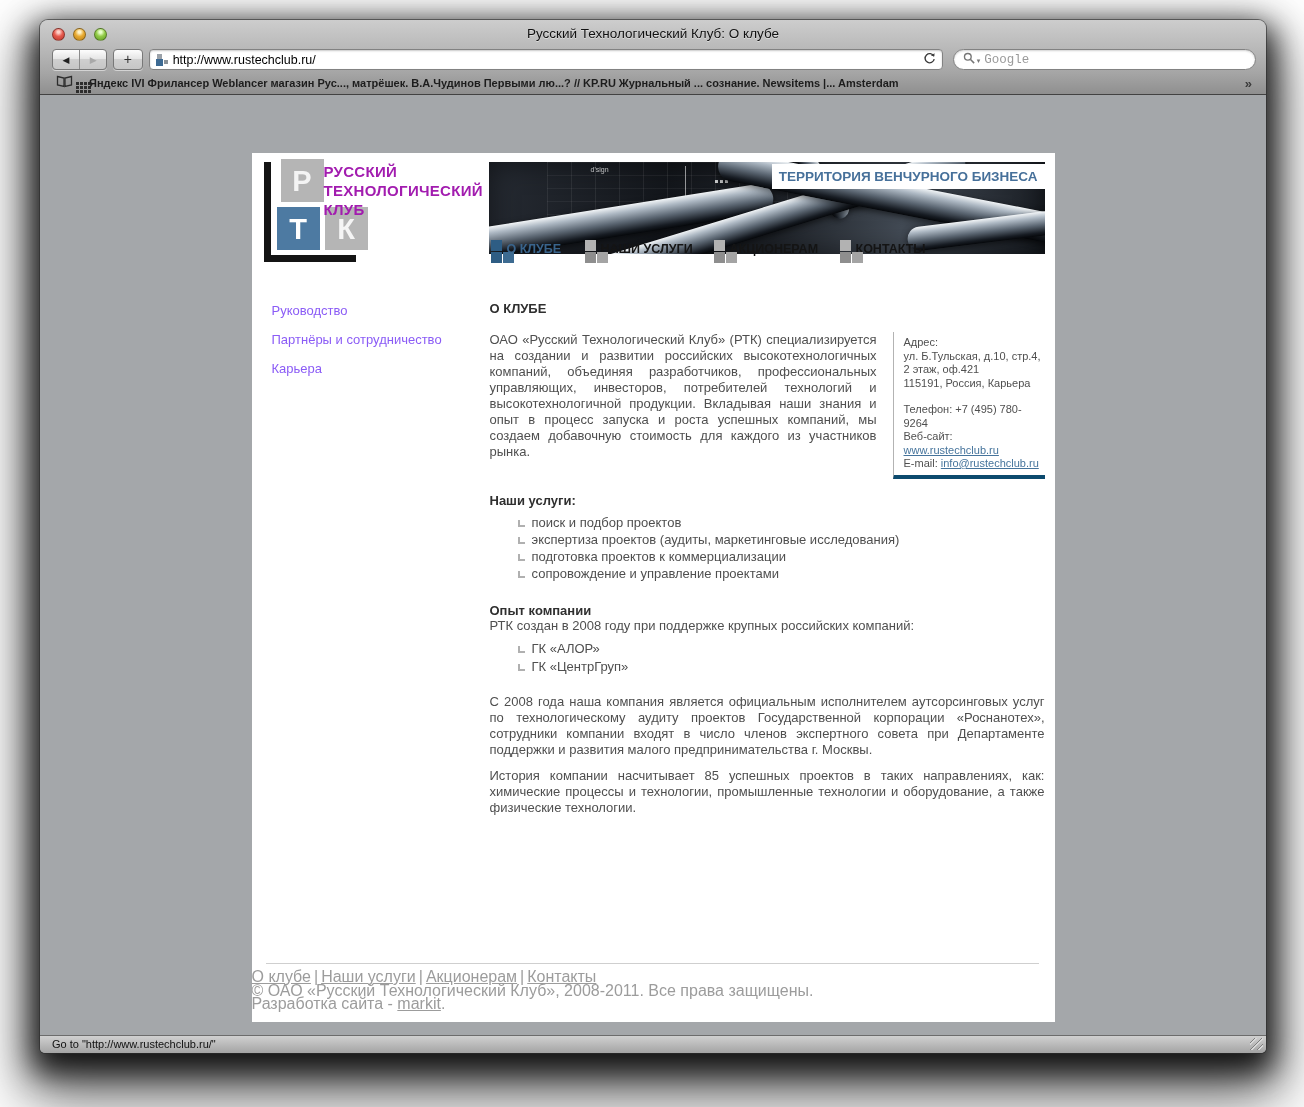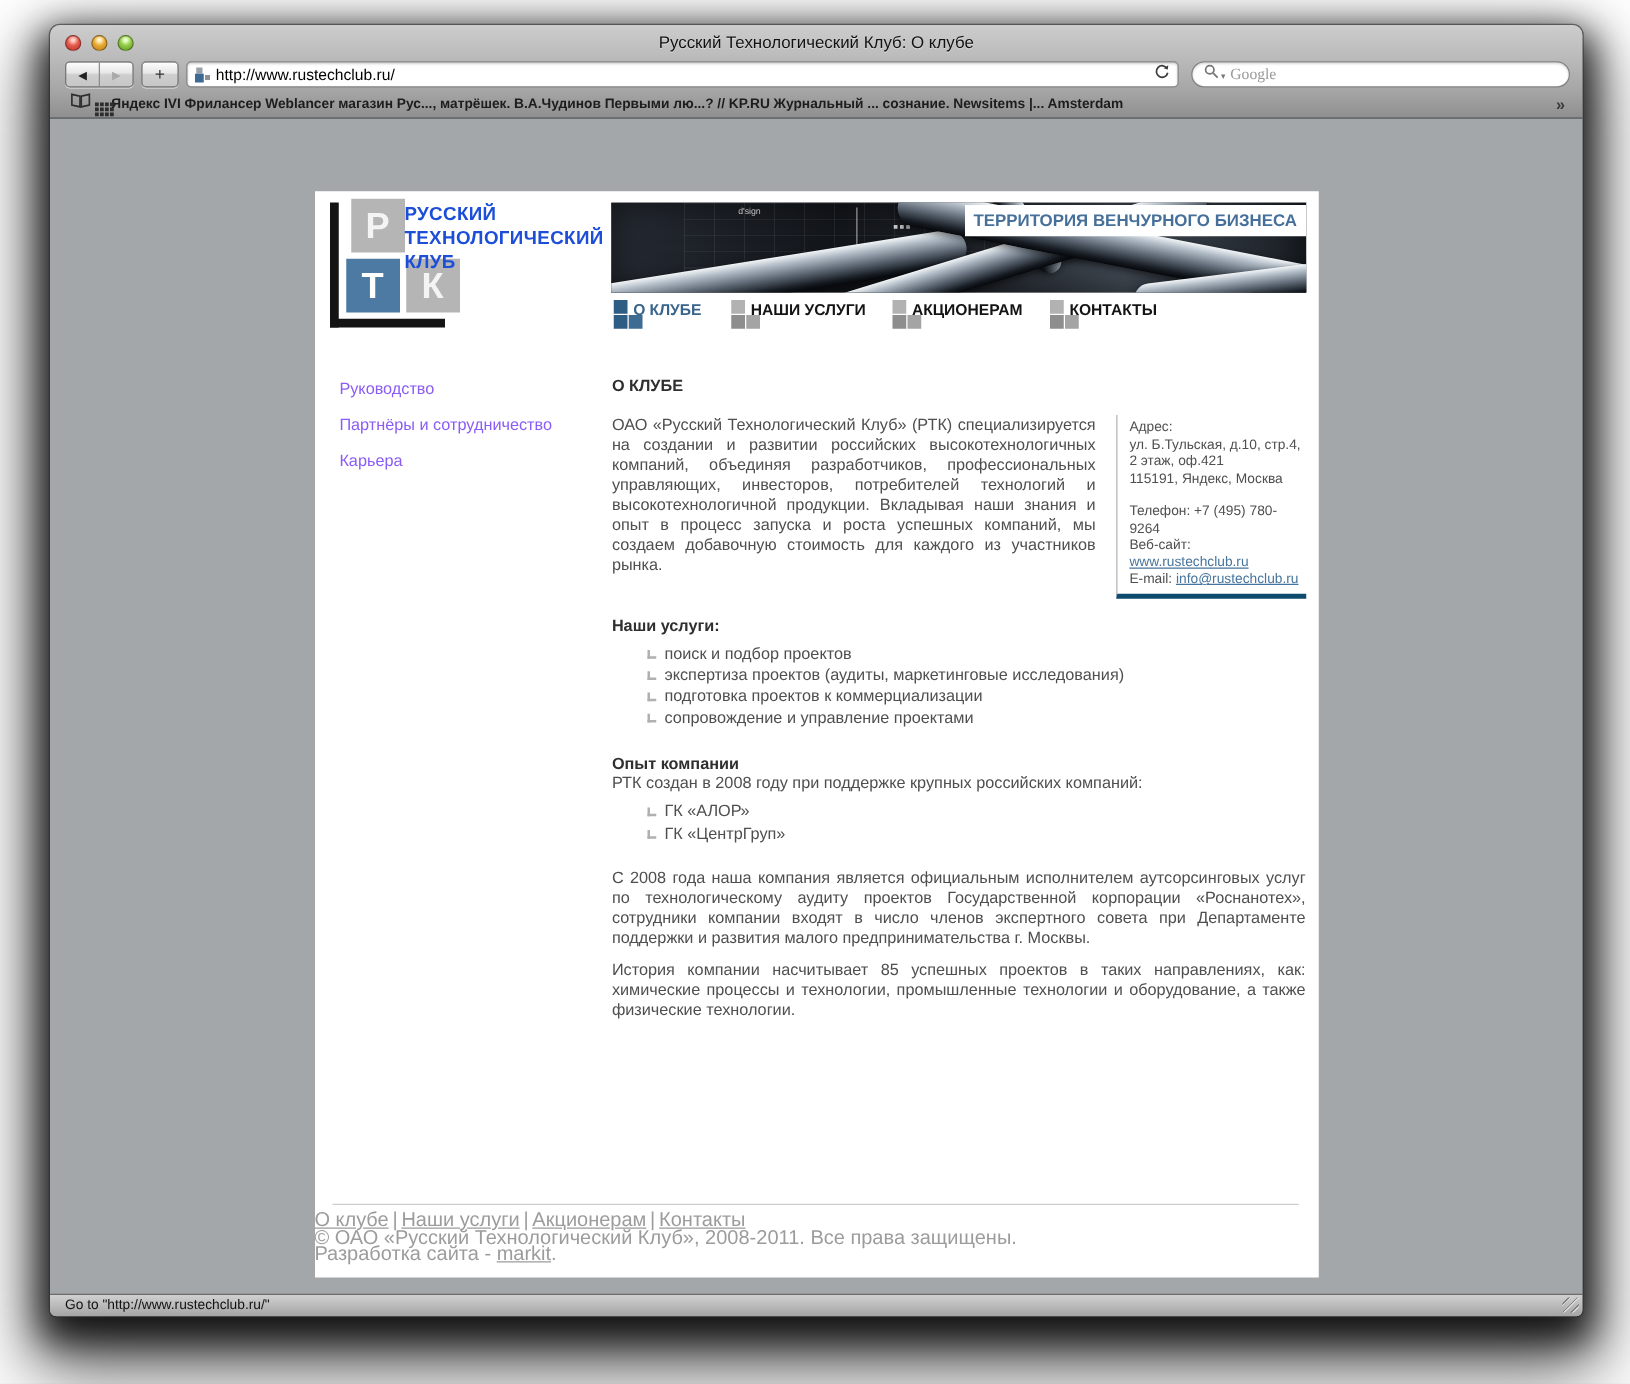--- a/index.html
+++ b/index.html
@@ -35,21 +35,21 @@
         border-radius:4px; display:flex; align-items:center; padding:0 6px; box-shadow:inset 0 1px 2px rgba(0,0,0,.22); }
   .favicon{ position:relative; width:12px; height:12px; margin-right:5px; flex:0 0 12px; }
   .favicon i{ position:absolute; display:block; }
   .fav1{ left:1px; top:0; width:5px; height:5px; background:#9aa1a8; }
   .fav2{ left:0; top:5px; width:7px; height:7px; background:#3d6a93; }
   .fav3{ left:8px; top:6px; width:4px; height:4px; background:#8b9298; }
   .url-text{ flex:1; border:none; outline:none; font-size:12.5px; color:#000; background:transparent; font-family:"Liberation Sans",sans-serif; }
   .reload{ flex:0 0 13px; }
   .search-field{ margin-left:10px; width:308px; height:21px; background:#fff; border:1px solid #828282; border-radius:11px;
         display:flex; align-items:center; padding:0 9px; box-shadow:inset 0 1px 2px rgba(0,0,0,.18); }
-  .search-input{ flex:1; border:none; outline:none; font-size:12.5px; background:transparent; color:#333; font-family:Liberation Serif, serif; }
+  .search-input{ flex:1; border:none; outline:none; font-size:12.5px; background:transparent; color:#333; font-family:Liberation Mono, monospace; }
   .search-input::placeholder{ color:#9a9a9a; }
   .caret-down{ font-size:7px; color:#777; margin:2px 4px 0 1px; }
 
   .bookmarks{ height:21px; display:flex; align-items:center; gap:3px; padding:0 14px 1px 16px; }
   .bm-item{ font-size:11px; font-weight:bold; color:#1d1d1d; white-space:nowrap; }
   .book-icon{ display:block; }
   .grid-icon{ width:3px; height:3px; background:#2d2d2d; margin-right:7px;
       box-shadow:4px 0 #2d2d2d,8px 0 #2d2d2d,12px 0 #2d2d2d,
                  0 4px #2d2d2d,4px 4px #2d2d2d,8px 4px #2d2d2d,12px 4px #2d2d2d,
                  0 8px #2d2d2d,4px 8px #2d2d2d,8px 8px #2d2d2d,12px 8px #2d2d2d; }
@@ -65,24 +65,24 @@
   
   .page{ position:relative; width:803px; height:869px; margin:58px auto 0; background:#fff; }
 
   
   .logo{ position:absolute; left:12px; top:3px; width:215px; height:115px; }
   .logo-L{ position:absolute; left:0; top:6px; width:92px; height:100px; border-left:7px solid #141414; border-bottom:7px solid #141414; }
   .sq{ position:absolute; width:43px; height:43px; text-align:center; font-weight:bold; font-size:29px; line-height:44px; color:#f4f4f4; }
   .sq-p{ left:17px; top:3px;  background:#b5b5b5; }
   .sq-t{ left:13px; top:51px; background:#4d7aa2; color:#fff; }
   .sq-k{ left:61px; top:51px; background:#b5b5b5; }
-  .logo-name{ position:absolute; left:60px; top:6px; font-size:15px; font-weight:bold; color:#1d4ed8; line-height:19px; letter-spacing:.3px; }
-
-  
-  .banner{ position:absolute; left:237px; top:9px; width:556px; height:72px; overflow:hidden;
+  .logo-name{ position:absolute; left:60px; top:6px; font-size:15px; font-weight:bold; color:#a21caf; line-height:19px; letter-spacing:.3px; }
+
+  
+  .banner{ position:absolute; left:237px; top:9px; width:556px; height:92px; overflow:hidden;
       background:linear-gradient(100deg,#262b33 0%,#13161b 32%,#1e2228 52%,#424a54 74%,#171b21 100%);
       box-shadow:inset 0 0 28px rgba(0,0,0,.55); }
   .tube{ position:absolute; border-radius:18px; background:linear-gradient(to bottom,#f2f5f7 0%,#aeb9c4 22%,#5c6773 55%,#171c23 86%,#05070a 100%); box-shadow:0 2px 6px rgba(0,0,0,.55); }
   .tube1{ left:-24px; top:44px; width:310px; height:30px; transform:rotate(-9deg); }
   .tube2{ left:104px; top:40px; width:380px; height:27px; transform:rotate(-17deg); }
   .tube3{ left:226px; top:22px; width:370px; height:30px; transform:rotate(11deg); }
   .tube4{ left:238px; top:-16px; width:150px; height:19px; transform:rotate(55deg); opacity:.9; }
   .tube5{ left:418px; top:54px; width:200px; height:24px; transform:rotate(-7deg); }
   .bn-grid{ position:absolute; left:58px; top:0; width:250px; height:58px;
       background:repeating-linear-gradient(to right, rgba(255,255,255,.07) 0 1px, transparent 1px 24px),
@@ -262,21 +262,21 @@
 
       <div class="main">
         <div class="h1">О КЛУБЕ</div>
 
         <div class="intro-row">
           <div class="intro">ОАО «Русский Технологический Клуб» (РТК) специализируется на создании и развитии российских высокотехнологичных компаний, объединяя разработчиков, профессиональных управляющих, инвесторов, потребителей технологий и высокотехнологичной продукции. Вкладывая наши знания и опыт в процесс запуска и роста успешных компаний, мы создаем добавочную стоимость для каждого из участников рынка.</div>
           <div class="addr">
             <div>Адрес:</div>
             <div>ул. Б.Тульская, д.10, стр.4,</div>
             <div>2 этаж, оф.421</div>
-            <div>115191, Яндекс, Москва</div>
+            <div>115191, Россия, Карьера</div>
             <div class="gap"></div>
             <div><span>Телефон:</span> <span>+7 (495) 780-9264</span></div>
             <div><span>Веб-сайт:</span> <a href="#">www.rustechclub.ru</a></div>
             <div><span>E-mail:</span> <a href="#">info@rustechclub.ru</a></div>
           </div>
         </div>
 
         <div class="sec-title svc-title">Наши услуги:</div>
         <div class="l-list">
           <div class="l-item"><span class="l-bullet"></span><span>поиск и подбор проектов</span></div>

